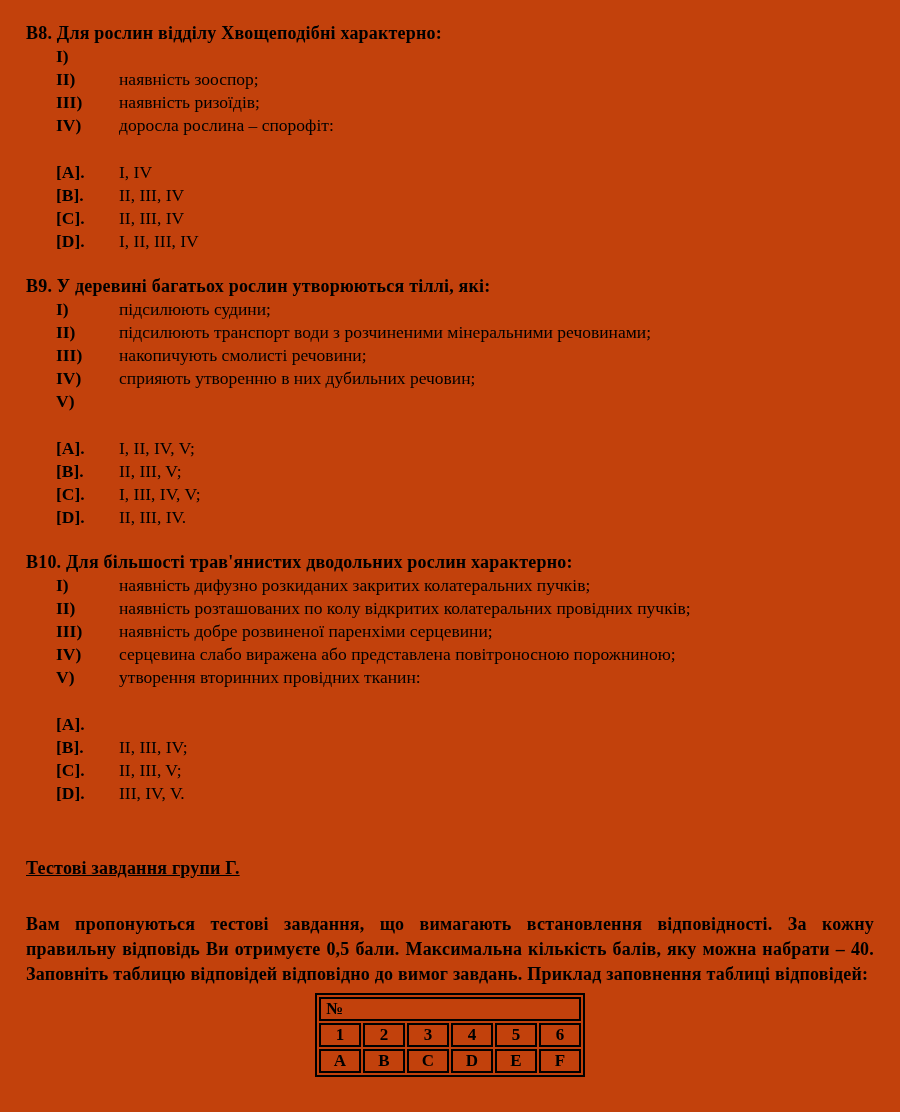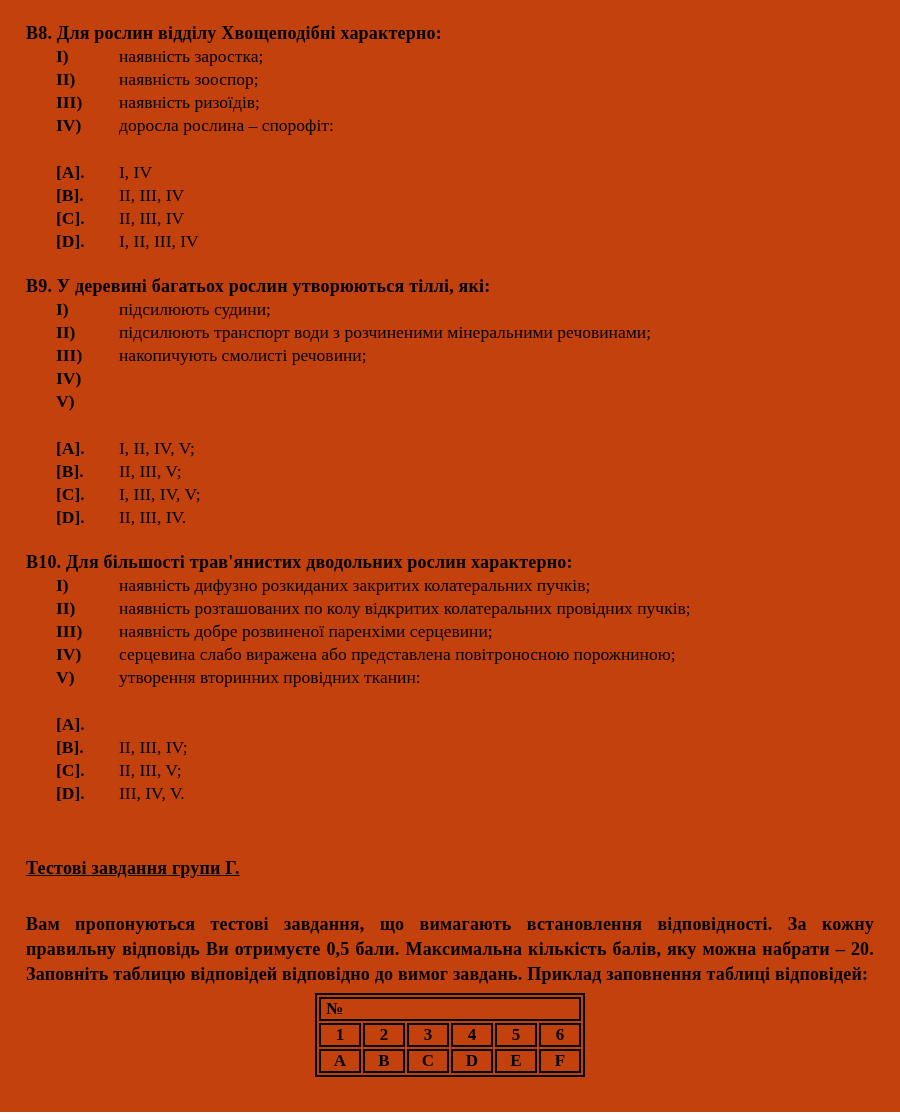--- a/index.html
+++ b/index.html
@@ -80,21 +80,20 @@
 </style>
 </head>
 <body>
 
 <div class="page">
 
   <section class="question">
     <div class="q-title">В8. Для рослин відділу Хвощеподібні характерно:</div>
     <div class="row">
       <span class="label">I)</span>
-      <span class="text">наявність заростка;</span>
     </div>
     <div class="row">
       <span class="label">II)</span>
       <span class="text">наявність зооспор;</span>
     </div>
     <div class="row">
       <span class="label">III)</span>
       <span class="text">наявність ризоїдів;</span>
     </div>
     <div class="row">
@@ -130,20 +129,21 @@
     <div class="row">
       <span class="label">II)</span>
       <span class="text">підсилюють транспорт води з розчиненими мінеральними речовинами;</span>
     </div>
     <div class="row">
       <span class="label">III)</span>
       <span class="text">накопичують смолисті речовини;</span>
     </div>
     <div class="row">
       <span class="label">IV)</span>
+      <span class="text">сприяють утворенню в них дубильних речовин;</span>
     </div>
     <div class="row">
       <span class="label">V)</span>
     </div>
     <div class="options">
       <div class="row">
         <span class="label">[A].</span>
         <span class="text">I, II, IV, V;</span>
       </div>
       <div class="row">
@@ -199,21 +199,21 @@
         <span class="label">[D].</span>
         <span class="text">III, IV, V.</span>
       </div>
     </div>
   </section>
 
   <div class="section-title-wrap">
     <span class="section-title">Тестові завдання групи Г.</span>
   </div>
 
-  <p class="intro">Вам пропонуються тестові завдання, що вимагають встановлення відповідності. За кожну правильну відповідь Ви отримуєте 0,5 бали. Максимальна кількість балів, яку можна набрати – 20. Заповніть таблицю відповідей відповідно до вимог завдань. Приклад заповнення таблиці відповідей:</p>
+  <p class="intro">Вам пропонуються тестові завдання, що вимагають встановлення відповідності. За кожну правильну відповідь Ви отримуєте 0,5 бали. Максимальна кількість балів, яку можна набрати – 40. Заповніть таблицю відповідей відповідно до вимог завдань. Приклад заповнення таблиці відповідей:</p>
 
   <table class="answer-table">
     <tbody>
       <tr>
         <td class="num-header" colspan="6">№</td>
       </tr>
       <tr>
         <td>1</td>
         <td>2</td>
         <td>3</td>

